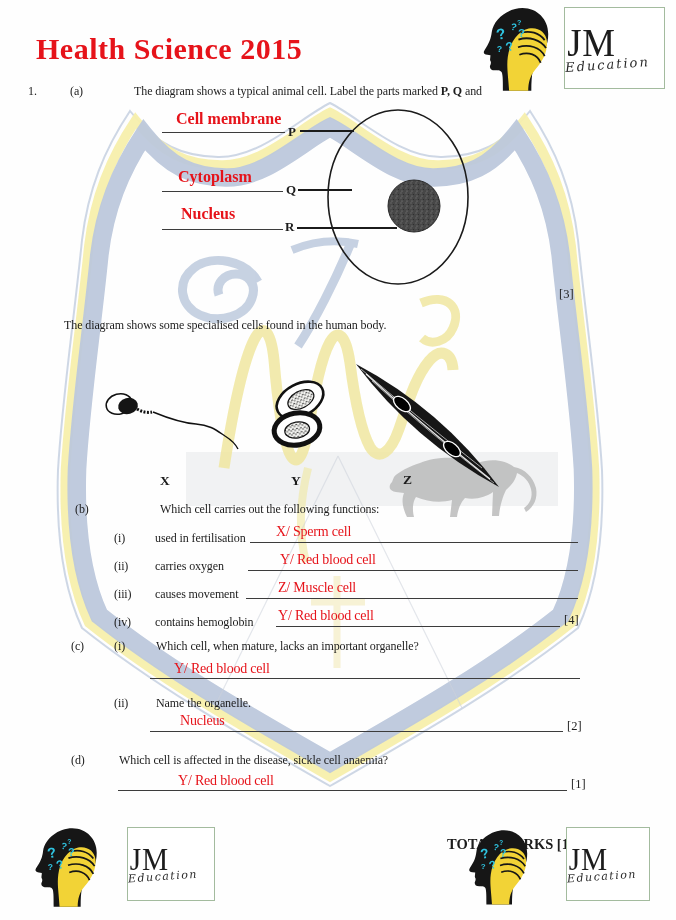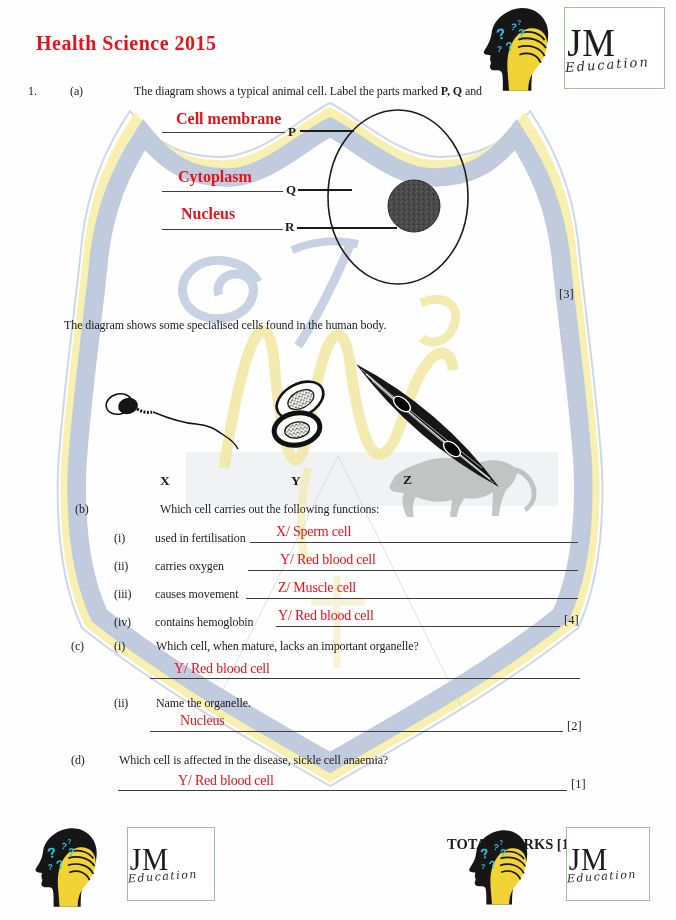--- a/index.html
+++ b/index.html
@@ -1,19 +1,19 @@
 <!DOCTYPE html>
 <html><head>
 <meta charset="utf-8">
 <style>
   html,body{margin:0;padding:0;background:#888;}
   .page{position:relative;width:676px;height:920px;background:#fefefe;overflow:hidden;
         font-family:"Liberation Serif",serif;color:#1c1c1c;}
   .abs{position:absolute;}
-  .title{font-size:20px;font-weight:bold;color:#e6131a;letter-spacing:.5px;}
+  .title{font-size:30px;font-weight:bold;color:#e6131a;letter-spacing:.5px;}
   .body-txt{font-size:12px;letter-spacing:-.1px;white-space:nowrap;}
   .bold{font-weight:bold;}
   .red-label{font-size:16px;font-weight:bold;color:#e6131a;white-space:nowrap;}
   .ans{font-size:14px;font-weight:normal;color:#e6131a;letter-spacing:-.2px;white-space:nowrap;}
   .blank{position:absolute;height:1.4px;background:#3c3c3c;}
   .conn{position:absolute;height:1.6px;background:#1b1b1b;}
   .letter{font-size:13px;font-weight:bold;}
   .marks{font-size:12.5px;white-space:nowrap;}
   .total{font-size:14.5px;font-weight:bold;white-space:nowrap;}
   .cell-lab{font-size:13.5px;font-weight:bold;}

